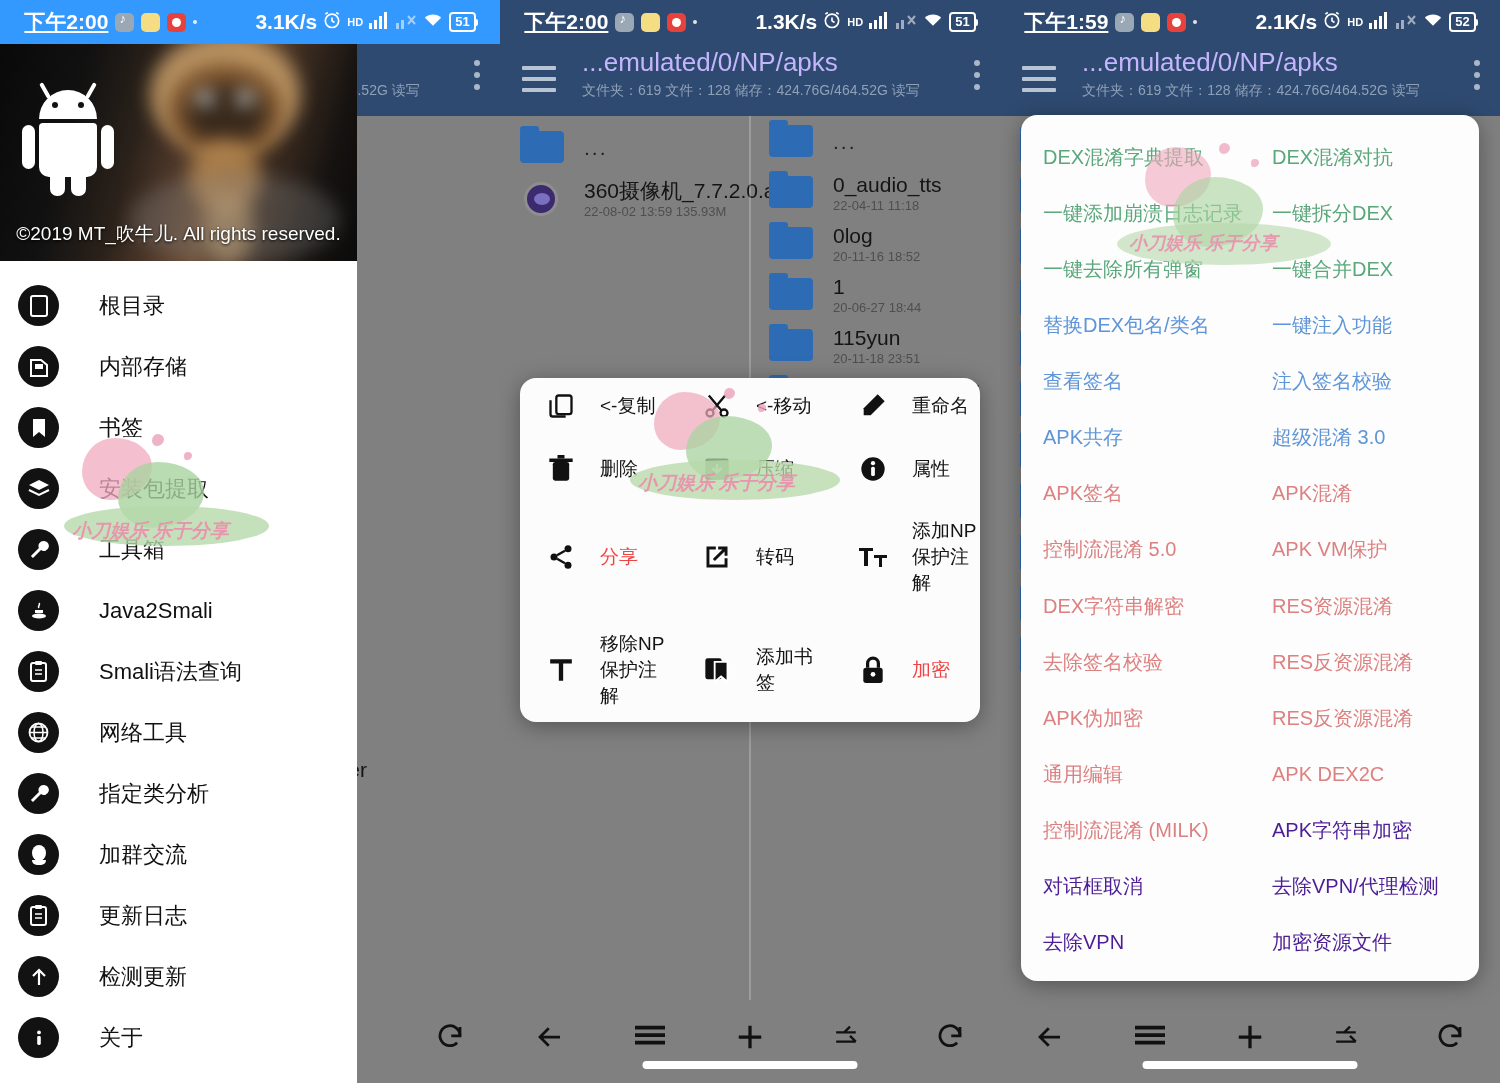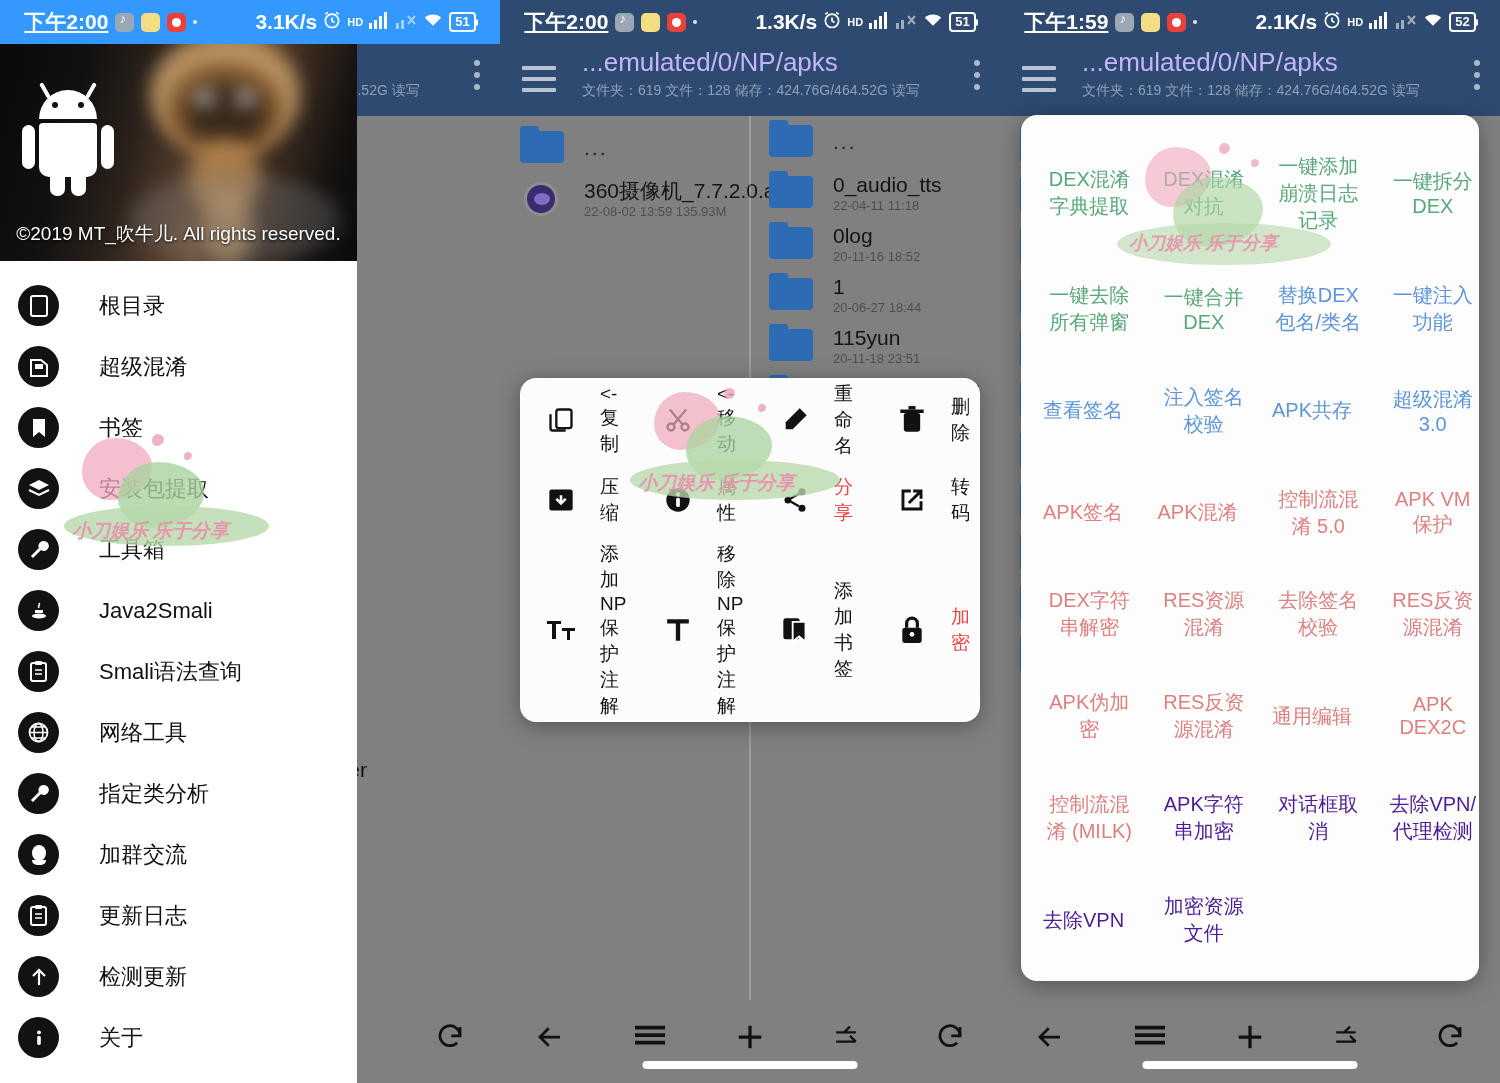--- a/index.html
+++ b/index.html
@@ -102,34 +102,34 @@
   
   .stamp{ position:absolute; pointer-events:none; }
   .stamp .blotch{ position:absolute; border-radius:46% 54% 60% 40%/55% 45% 55% 45%;}
   .stamp .txt{ position:absolute; font-family:"Liberation Serif",serif; font-style:italic;
                font-weight:700; white-space:nowrap;}
 
   
   #ctxdialog{ position:absolute; left:20px; top:378px; width:460px; height:344px;
               background:#fcfcfc; border-radius:16px; z-index:30;
               box-shadow:0 4px 22px rgba(0,0,0,.35); overflow:hidden;}
-  .ctxgrid{ display:grid; grid-template-columns:1fr 1fr 1fr 1fr; height:100%;gap:8px; }
+  .ctxgrid{ display:grid; grid-template-columns:1fr 1fr 1fr; height:100%;gap:8px; }
   .ctxitem{ display:flex; align-items:center; padding-left:24px; cursor:pointer;}
   .ctxitem .ci{ width:34px; flex:0 0 34px; display:flex; align-items:center;
                 justify-content:center; color:#101010; margin-right:22px;}
   .ctxitem .cl{ font-size:19px; color:#141414; }
   .ctxitem.disabled .cl{ color:#ef4444; }
   .ctxitem.disabled .ci{ color:#101010; }
 
   
   #toolsmenu{ position:absolute; left:21px; top:115px; width:458px; height:866px;
               background:#fdfdfd; border-radius:16px; z-index:30;
               box-shadow:0 4px 22px rgba(0,0,0,.35); overflow:hidden;}
-  .toolgrid{ display:grid; grid-template-columns:1fr 1fr 1fr 1fr; height:100%;
-             padding:14px 0 10px 0;text-align:center; }
+  .toolgrid{ display:grid; grid-template-columns:1fr 1fr; height:100%;
+             padding:14px 0 10px 0; }
   .toolitem{ display:flex; align-items:center; padding-left:22px; font-size:20px; cursor:pointer;}
   .c-green{ color:#5aa77a; }
   .c-blue { color:#5e95d8; }
   .c-red  { color:#dd8080; }
   .c-black{ color:#4c1d95; }
 
   .sep{ position:absolute; top:116px; left:249px; width:2px; bottom:83px; background:rgba(255,255,255,.22); }
 </style>
 </head>
 <body>
@@ -339,21 +339,21 @@
             </div>
             <div class="mlbl">根目录</div>
           </div>
           <div class="mrow">
             <div class="mico">
               <svg width="18" height="20" viewBox="0 0 18 20">
                 <path d="M1 3h10l6 5v11H1z" fill="none" stroke="#fff" stroke-width="2"></path>
                 <rect x="5" y="7" width="8" height="5" fill="#fff"></rect>
               </svg>
             </div>
-            <div class="mlbl">超级混淆</div>
+            <div class="mlbl">内部存储</div>
           </div>
           <div class="mrow">
             <div class="mico">
               <svg width="16" height="20" viewBox="0 0 16 20">
                 <path d="M2 1h12v18l-6-5-6 5z" fill="#fff"></path>
               </svg>
             </div>
             <div class="mlbl">书签</div>
           </div>
           <div class="mrow">

